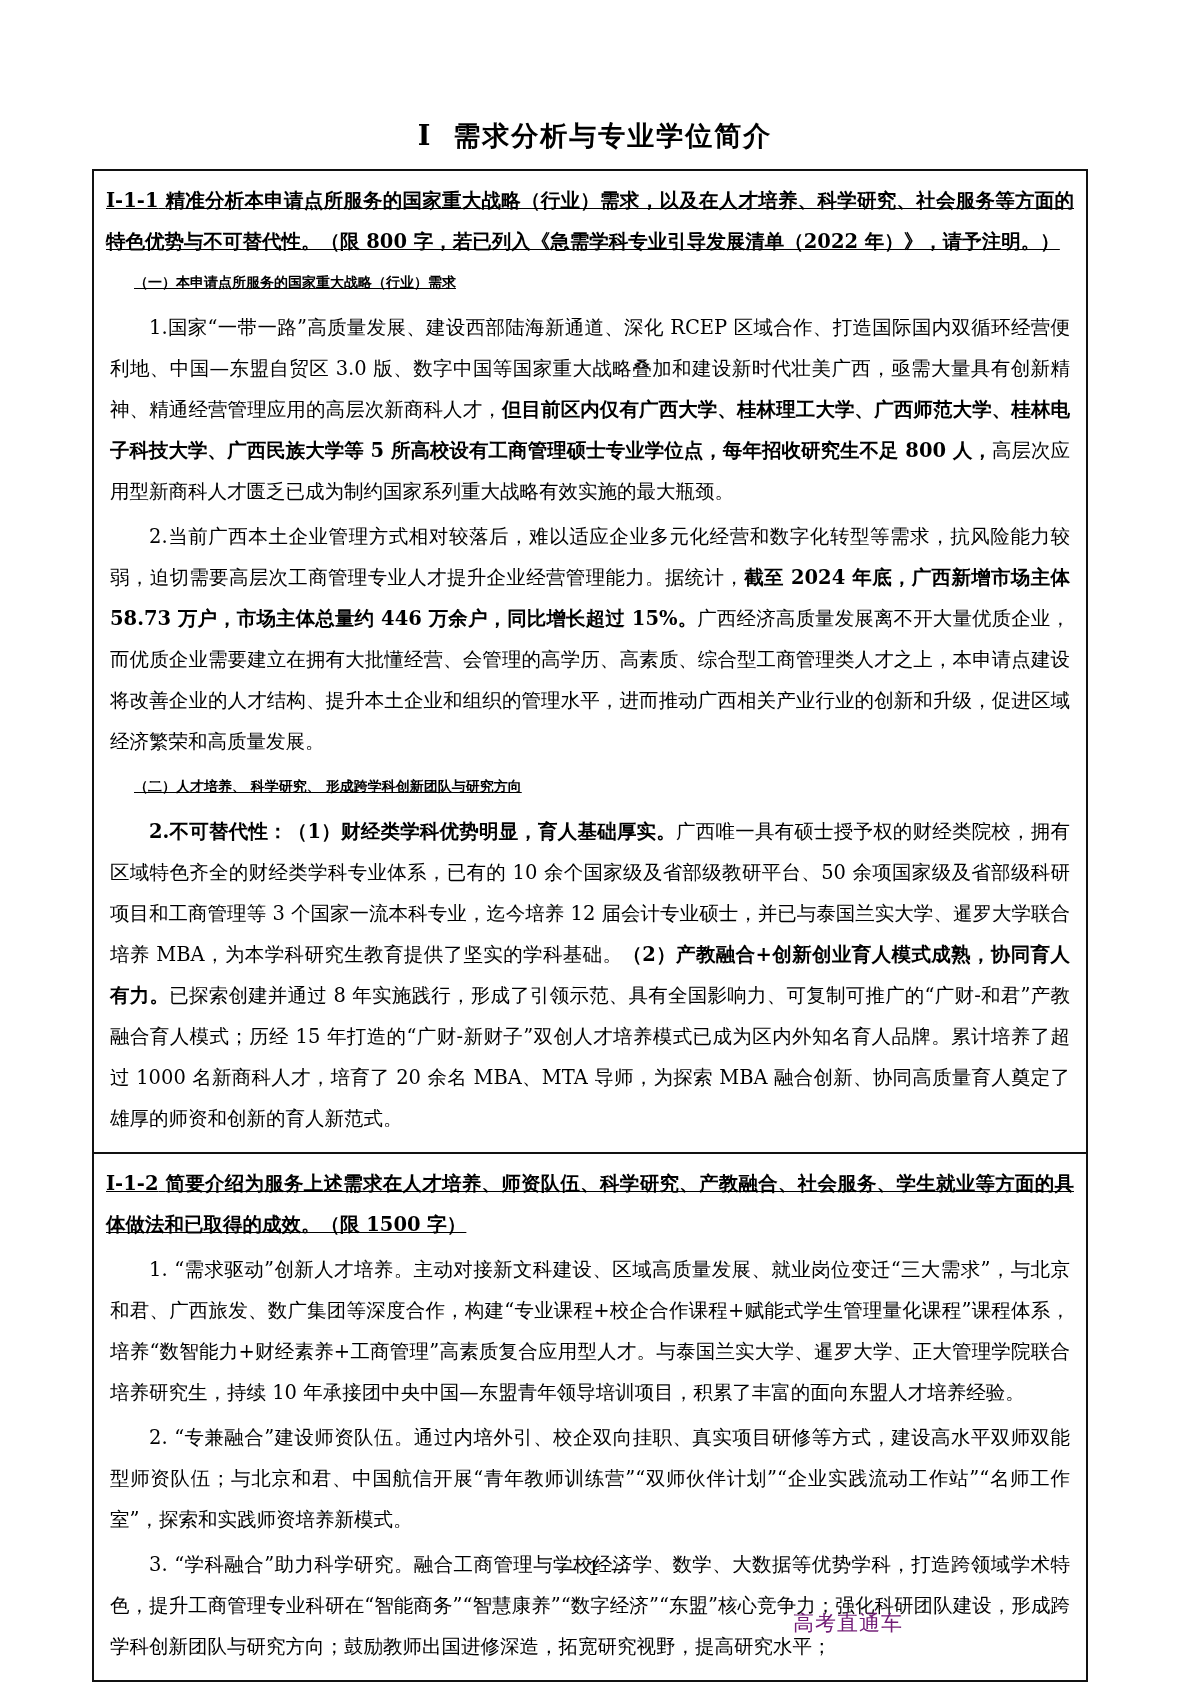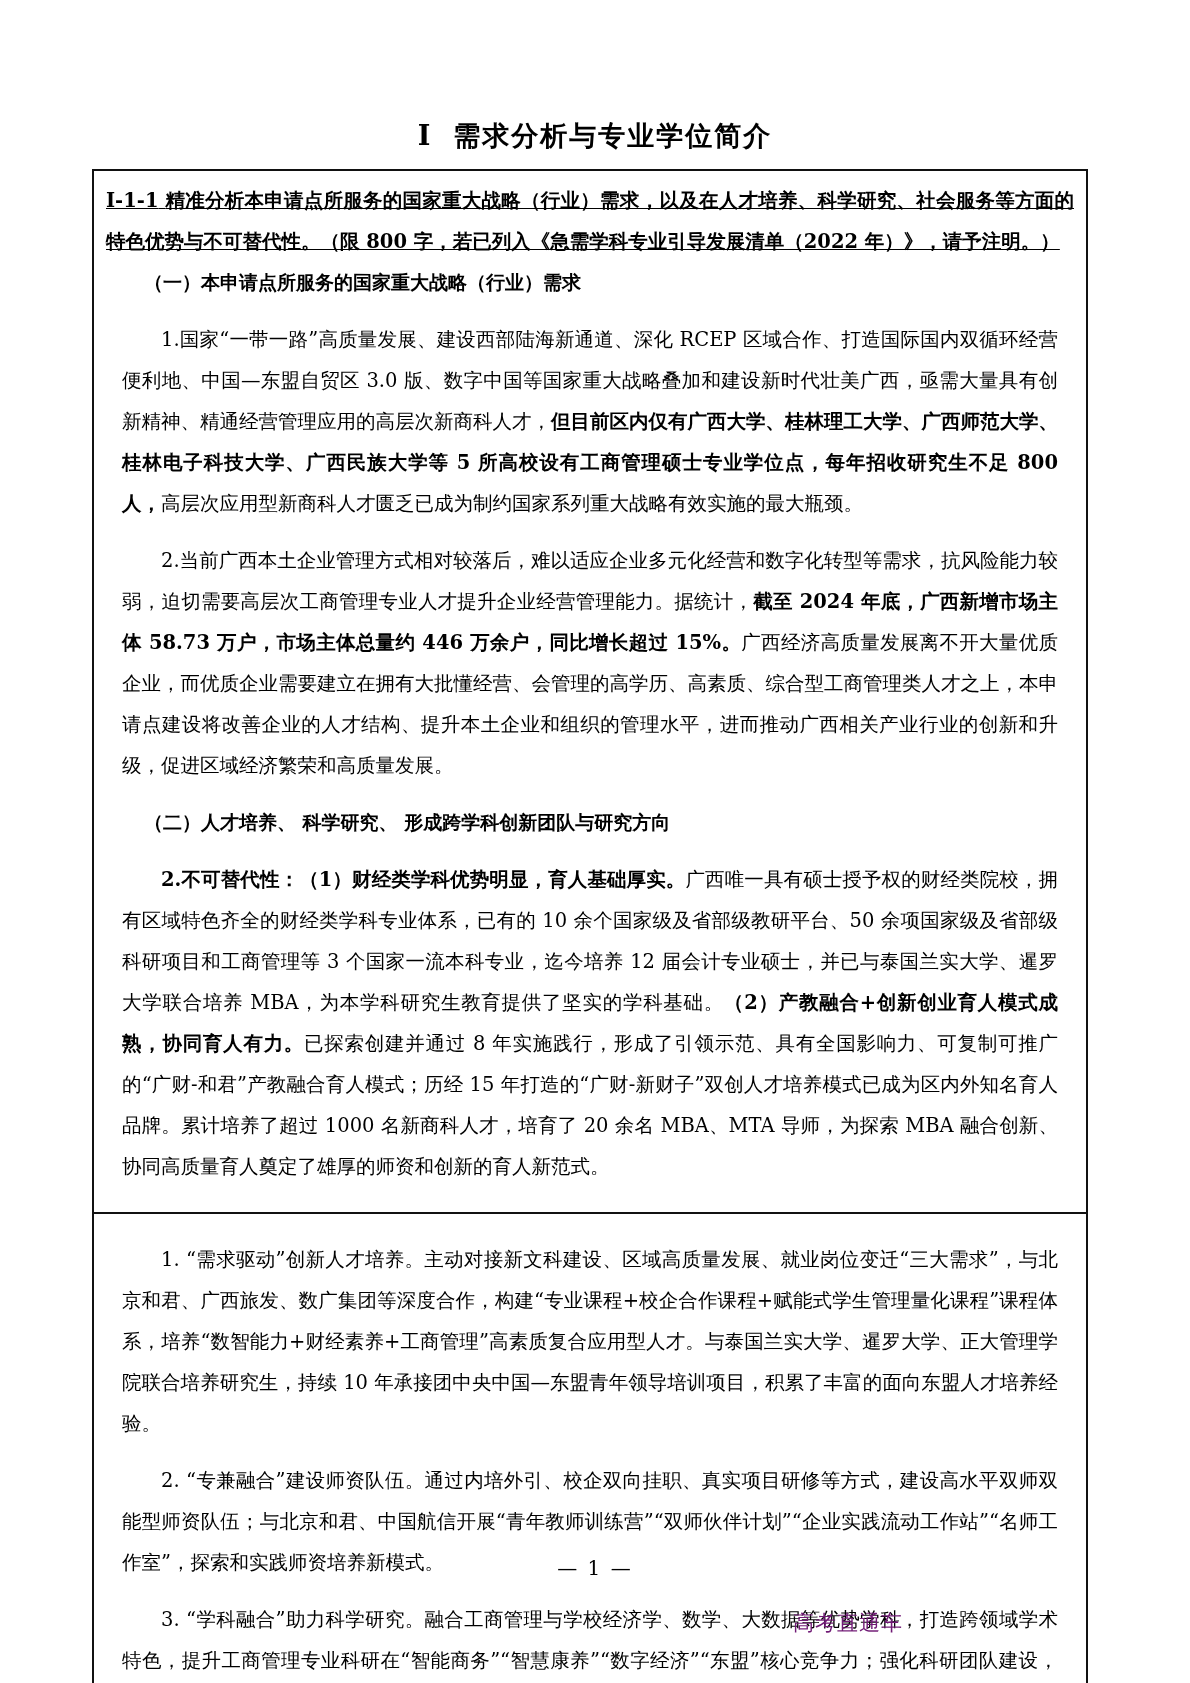--- a/index.html
+++ b/index.html
@@ -74,33 +74,34 @@
     letter-spacing: 0px;
     text-decoration: underline;
   }
   .q-head .code {
     font-family: "DejaVu Serif", "Liberation Serif", serif;
   }
 
   p.para {
     font-size: 19.5px;
     line-height: 41px;
-    margin: 16px;
+    margin: 4px;
     text-align: justify;
     text-justify: inter-ideograph;
     text-indent: 2em;
     letter-spacing: 0px;
   }
   p.sub-head {
-    font-size: 19px;
+    font-size: 14px;
     line-height: 41px;
     margin: 0;
     text-indent: 2em;
     font-weight: bold;
     text-align: left;
+    text-decoration: underline;
   }
   .b {
     font-weight: bold;
   }
 
   
   .page-number {
     position: absolute;
     left: 0;
     top: 1556px;
@@ -145,20 +146,24 @@
 
       <p class="para"><span>2.当前广西本土企业管理方式相对较落后，难以适应企业多元化经营和数字化转型等需求，抗风险能力较弱，迫切需要高层次工商管理专业人才提升企业经营管理能力。据统计，</span><span class="b">截至 2024 年底，广西新增市场主体 58.73 万户，市场主体总量约 446 万余户，同比增长超过 15%。</span><span>广西经济高质量发展离不开大量优质企业，而优质企业需要建立在拥有大批懂经营、会管理的高学历、高素质、综合型工商管理类人才之上，本申请点建设将改善企业的人才结构、提升本土企业和组织的管理水平，进而推动广西相关产业行业的创新和升级，促进区域经济繁荣和高质量发展。</span></p>
 
       <p class="sub-head">（二）人才培养、 科学研究、 形成跨学科创新团队与研究方向</p>
 
 
       <p class="para"><span class="b">2.不可替代性：（1）财经类学科优势明显，育人基础厚实。</span><span>广西唯一具有硕士授予权的财经类院校，拥有区域特色齐全的财经类学科专业体系，已有的 10 余个国家级及省部级教研平台、50 余项国家级及省部级科研项目和工商管理等 3 个国家一流本科专业，迄今培养 12 届会计专业硕士，并已与泰国兰实大学、暹罗大学联合培养 MBA，为本学科研究生教育提供了坚实的学科基础。</span><span class="b">（2）产教融合+创新创业育人模式成熟，协同育人有力。</span><span>已探索创建并通过 8 年实施践行，形成了引领示范、具有全国影响力、可复制可推广的“广财-和君”产教融合育人模式；历经 15 年打造的“广财-新财子”双创人才培养模式已成为区内外知名育人品牌。累计培养了超过 1000 名新商科人才，培育了 20 余名 MBA、MTA 导师，为探索 MBA 融合创新、协同高质量育人奠定了雄厚的师资和创新的育人新范式。</span></p>
     </div>
 
     <div class="section">
+      <div class="q-head">
+        <span class="code">I-1-2</span>
+        <span>简要介绍为服务上述需求在人才培养、师资队伍、科学研究、产教融合、社会服务、学生就业等方面的具体做法和已取得的成效。（限 1500 字）</span>
+      </div>
 
 
       <p class="para">1. “需求驱动”创新人才培养。主动对接新文科建设、区域高质量发展、就业岗位变迁“三大需求”，与北京和君、广西旅发、数广集团等深度合作，构建“专业课程+校企合作课程+赋能式学生管理量化课程”课程体系，培养“数智能力+财经素养+工商管理”高素质复合应用型人才。与泰国兰实大学、暹罗大学、正大管理学院联合培养研究生，持续 10 年承接团中央中国—东盟青年领导培训项目，积累了丰富的面向东盟人才培养经验。</p>
       <p class="para">2. “专兼融合”建设师资队伍。通过内培外引、校企双向挂职、真实项目研修等方式，建设高水平双师双能型师资队伍；与北京和君、中国航信开展“青年教师训练营”“双师伙伴计划”“企业实践流动工作站”“名师工作室”，探索和实践师资培养新模式。</p>
       <p class="para">3. “学科融合”助力科学研究。融合工商管理与学校经济学、数学、大数据等优势学科，打造跨领域学术特色，提升工商管理专业科研在“智能商务”“智慧康养”“数字经济”“东盟”核心竞争力；强化科研团队建设，形成跨学科创新团队与研究方向；鼓励教师出国进修深造，拓宽研究视野，提高研究水平；</p>
     </div>
 
   </div>
 
   <div class="page-number">— 1 —</div>

